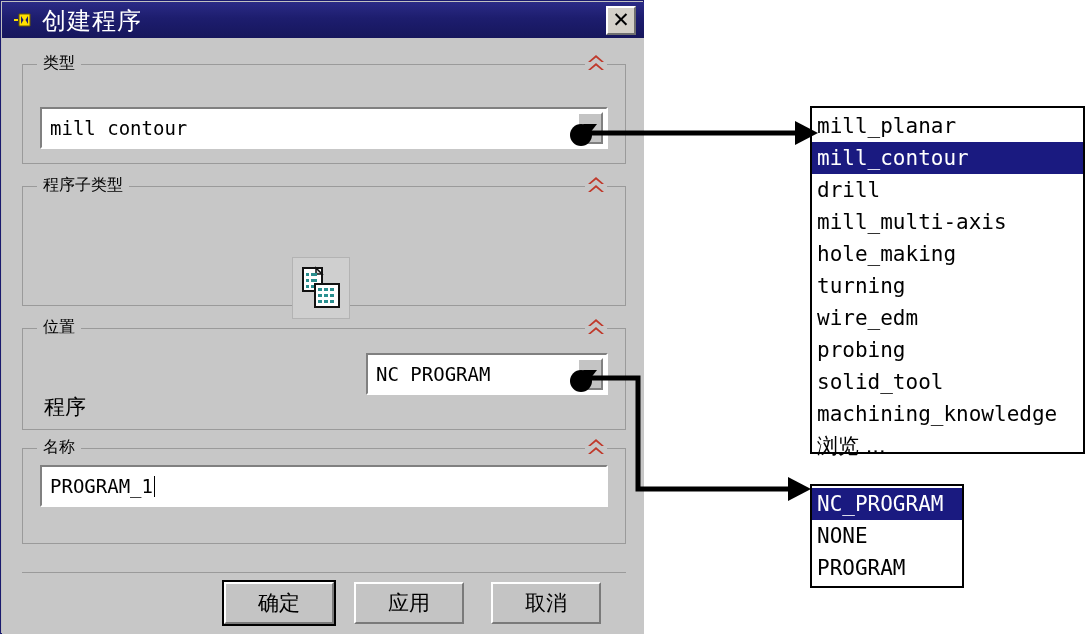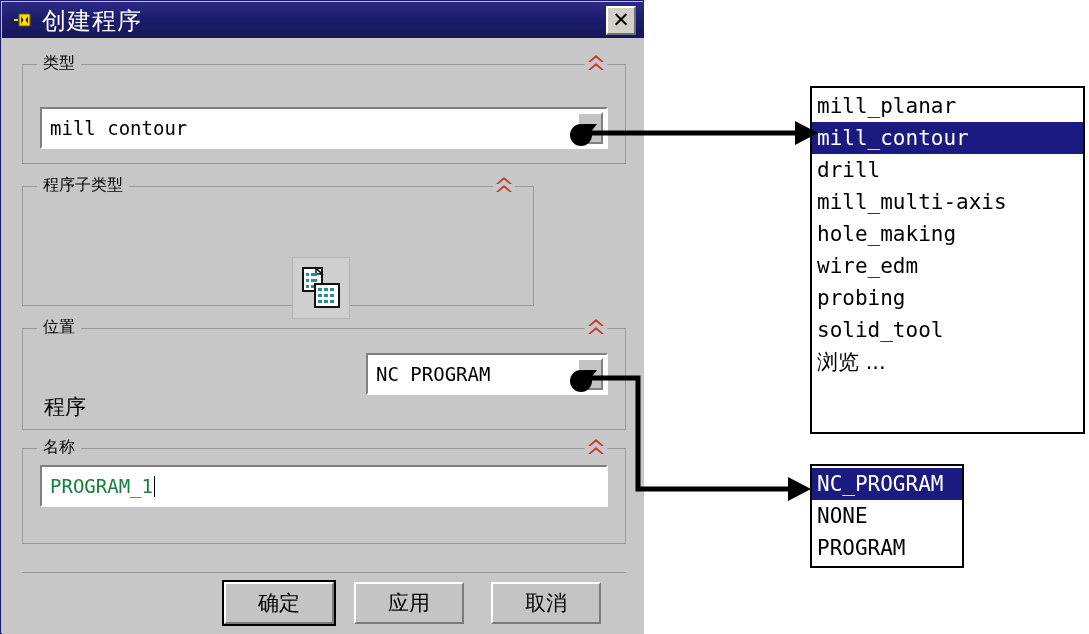--- a/index.html
+++ b/index.html
@@ -167,21 +167,21 @@
     border-bottom: 2px solid #ffffff;
     box-sizing: border-box;
     display: flex;
     align-items: center;
     cursor: text;
   }
   .textfield .tf-value {
     padding-left: 8px;
     font-family: "DejaVu Sans Mono", monospace;
     font-size: 19px;
-    color: #15803d;
+    color: #000000;
     white-space: nowrap;
   }
   .caret {
     display: inline-block;
     width: 1px;
     height: 21px;
     background: #000000;
     vertical-align: -4px;
     margin-left: 1px;
   }
@@ -243,20 +243,21 @@
     outline-offset: 0px;
   }
 
   
   .popup-list {
     position: absolute;
     background: #ffffff;
     border: 2px solid #000000;
     box-sizing: border-box;
     padding: 2px 0 2px 0;
+    margin-top: 20px;
   }
   .popup-item {
     font-family: "DejaVu Sans Mono", monospace;
     font-size: 21px;
     line-height: 32px;
     height: 32px;
     color: #000000;
     padding-left: 5px;
     white-space: nowrap;
     cursor: pointer;
@@ -317,21 +318,21 @@
           </svg>
         </div>
       </div>
       <div class="combo" style="left:38px; top:69px; width:568px; height:42px;">
         <span class="combo-value">mill_contour</span>
         <span class="combo-btn">
           <span class="arrowglyph"></span>
         </span>
       </div>
 
-      <div class="group" style="left:20px; top:148px; width:512px; height:120px;">
+      <div class="group" style="left:20px; top:148px; width:604px; height:120px;">
         <div class="group-title">程序子类型</div>
         <div class="chev">
           <svg width="22" height="24" viewBox="0 0 22 24">
             <path d="M3 11 L11 4 L19 11 L16.5 11 L11 6.6 L5.5 11 Z" fill="#c0392b"></path>
             <path d="M3 19 L11 12 L19 19 L16.5 19 L11 14.6 L5.5 19 Z" fill="#c0392b"></path>
           </svg>
         </div>
       </div>
       <div id="subtype-btn">
         <svg width="42" height="46" viewBox="0 0 42 46">
@@ -398,23 +399,25 @@
 
     </div>
   </div>
 
   <div class="popup-list" id="type-popup" style="left:810px; top:86px; width:275px; height:348px;">
     <div class="popup-item">mill_planar</div>
     <div class="popup-item selected">mill_contour</div>
     <div class="popup-item">drill</div>
     <div class="popup-item">mill_multi-axis</div>
     <div class="popup-item">hole_making</div>
+    <div class="popup-item">turning</div>
     <div class="popup-item">wire_edm</div>
     <div class="popup-item">probing</div>
     <div class="popup-item">solid_tool</div>
+    <div class="popup-item">machining_knowledge</div>
     <div class="popup-item cjk">浏览 ...</div>
   </div>
 
   <div class="popup-list" id="program-popup" style="left:810px; top:464px; width:154px; height:104px;">
     <div class="popup-item selected">NC_PROGRAM</div>
     <div class="popup-item">NONE</div>
     <div class="popup-item">PROGRAM</div>
   </div>
 
   <svg class="connector" style="left:0; top:0;" width="1089" height="634">

